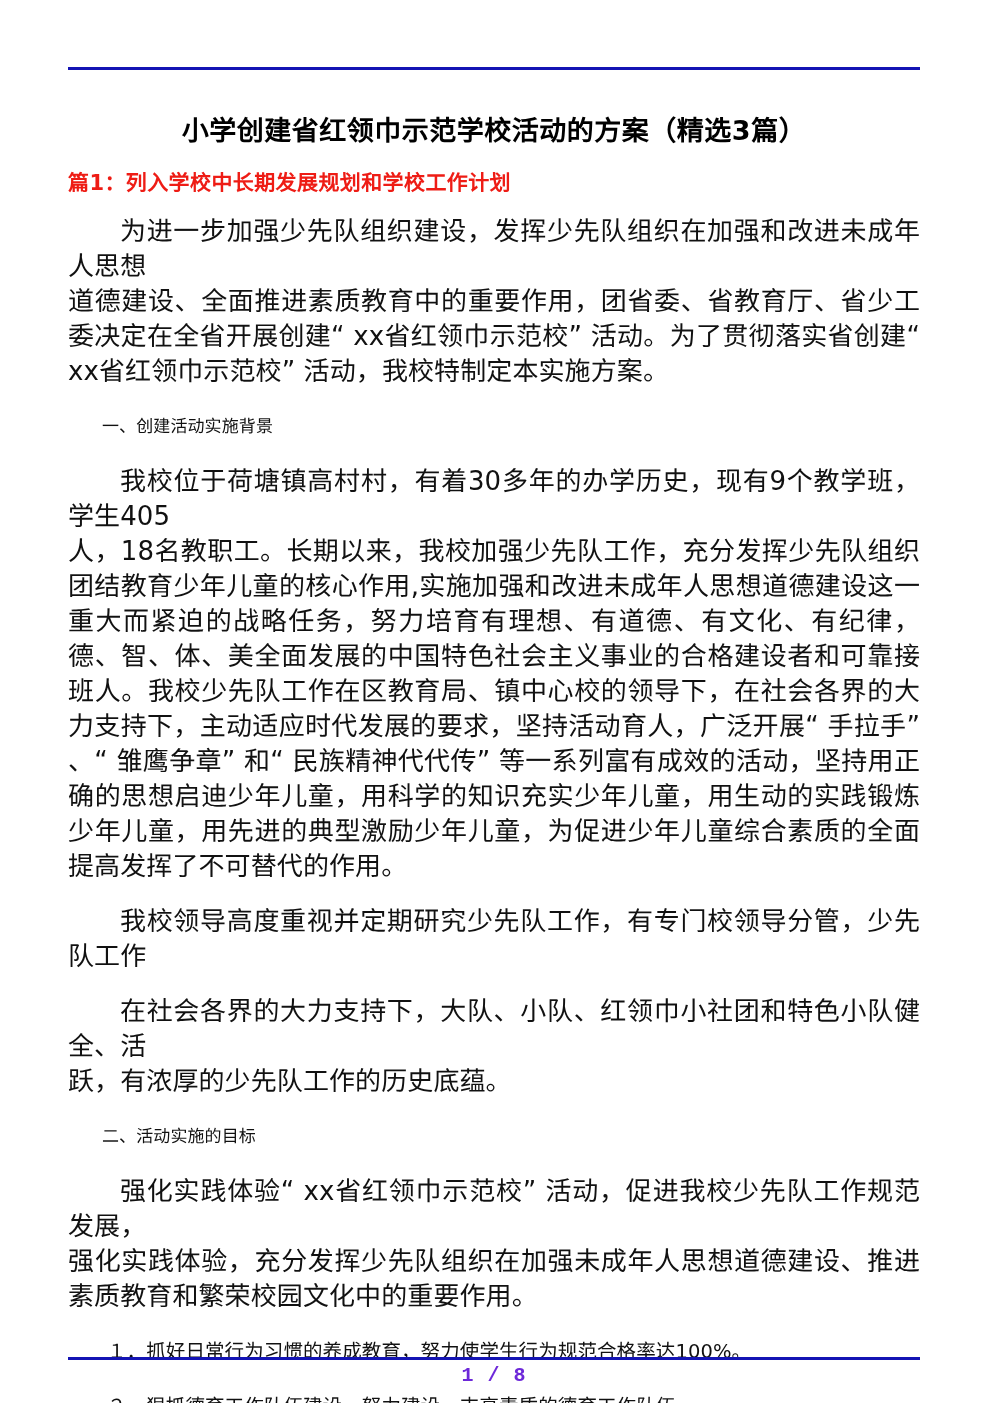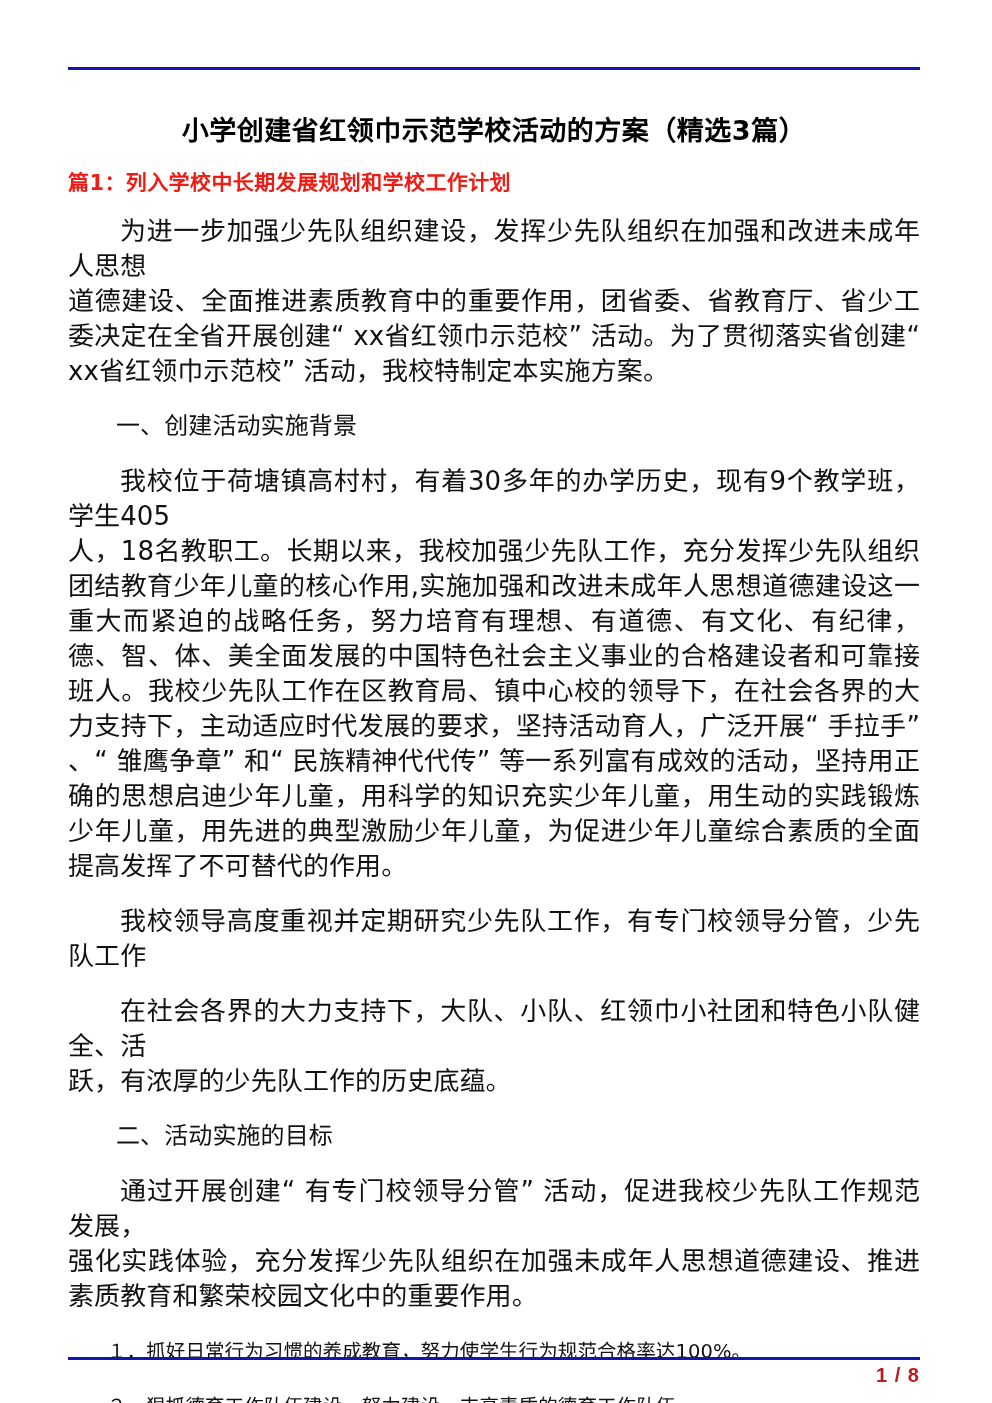--- a/index.html
+++ b/index.html
@@ -32,26 +32,26 @@
     background: #1414b4;
   }
   .rule-top  { top: 67px; }
   .rule-bot  { top: 1357px; }
 
   .page-number {
     position: absolute;
     top: 1364px;
     left: 68px;
     width: 852px;
-    text-align: right;
-    color: #b91c1c;
+    text-align: center;
+    color: #6d28d9;
     font-size: 20px;
     font-weight: 700;
     letter-spacing: 1px;
-    font-family: Liberation Sans, sans-serif;
+    font-family: Liberation Mono, monospace;
   }
 
   
   .content {
     position: absolute;
     left: 68px;
     top: 110px;
     width: 852px;
   }
 
@@ -81,21 +81,21 @@
     text-align: justify;
     text-justify: inter-ideograph;
     letter-spacing: 0.1px;
     color: #111111;
   }
 
   p.indent2 { text-indent: 2em; }
 
   
   p.sub-head {
-    font-size: 24px;
+    font-size: 17px;
     line-height: 35px;
     margin: 0 0 20px 0;
     text-indent: 2em;
     letter-spacing: 0.1px;
     color: #111111;
   }
 
   p.list-item {
     font-size: 19.5px;
     line-height: 35px;
@@ -135,21 +135,21 @@
       <span class="soft-break">我校领导高度重视并定期研究少先队工作，有专门校领导分管，少先队工作</span>
     </p>
 
     <p class="para indent2">
       <span class="soft-break">在社会各界的大力支持下，大队、小队、红领巾小社团和特色小队健全、活</span><span>跃，有浓厚的少先队工作的历史底蕴。</span>
     </p>
 
     <p class="sub-head">二、活动实施的目标</p>
 
     <p class="para indent2">
-      <span class="soft-break">通过开展创建“ 有专门校领导分管” 活动，促进我校少先队工作规范发展，</span><span>强化实践体验，充分发挥少先队组织在加强未成年人思想道德建设、推进素质教育和繁荣校园文化中的重要作用。</span>
+      <span class="soft-break">强化实践体验“ xx省红领巾示范校” 活动，促进我校少先队工作规范发展，</span><span>强化实践体验，充分发挥少先队组织在加强未成年人思想道德建设、推进素质教育和繁荣校园文化中的重要作用。</span>
     </p>
 
     <p class="list-item">１．抓好日常行为习惯的养成教育，努力使学生行为规范合格率达100%。</p>
 
     <p class="list-item">２．狠抓德育工作队伍建设，努力建设一支高素质的德育工作队伍。</p>
 
   </div>
 
   <div class="rule rule-bot"></div>
 

